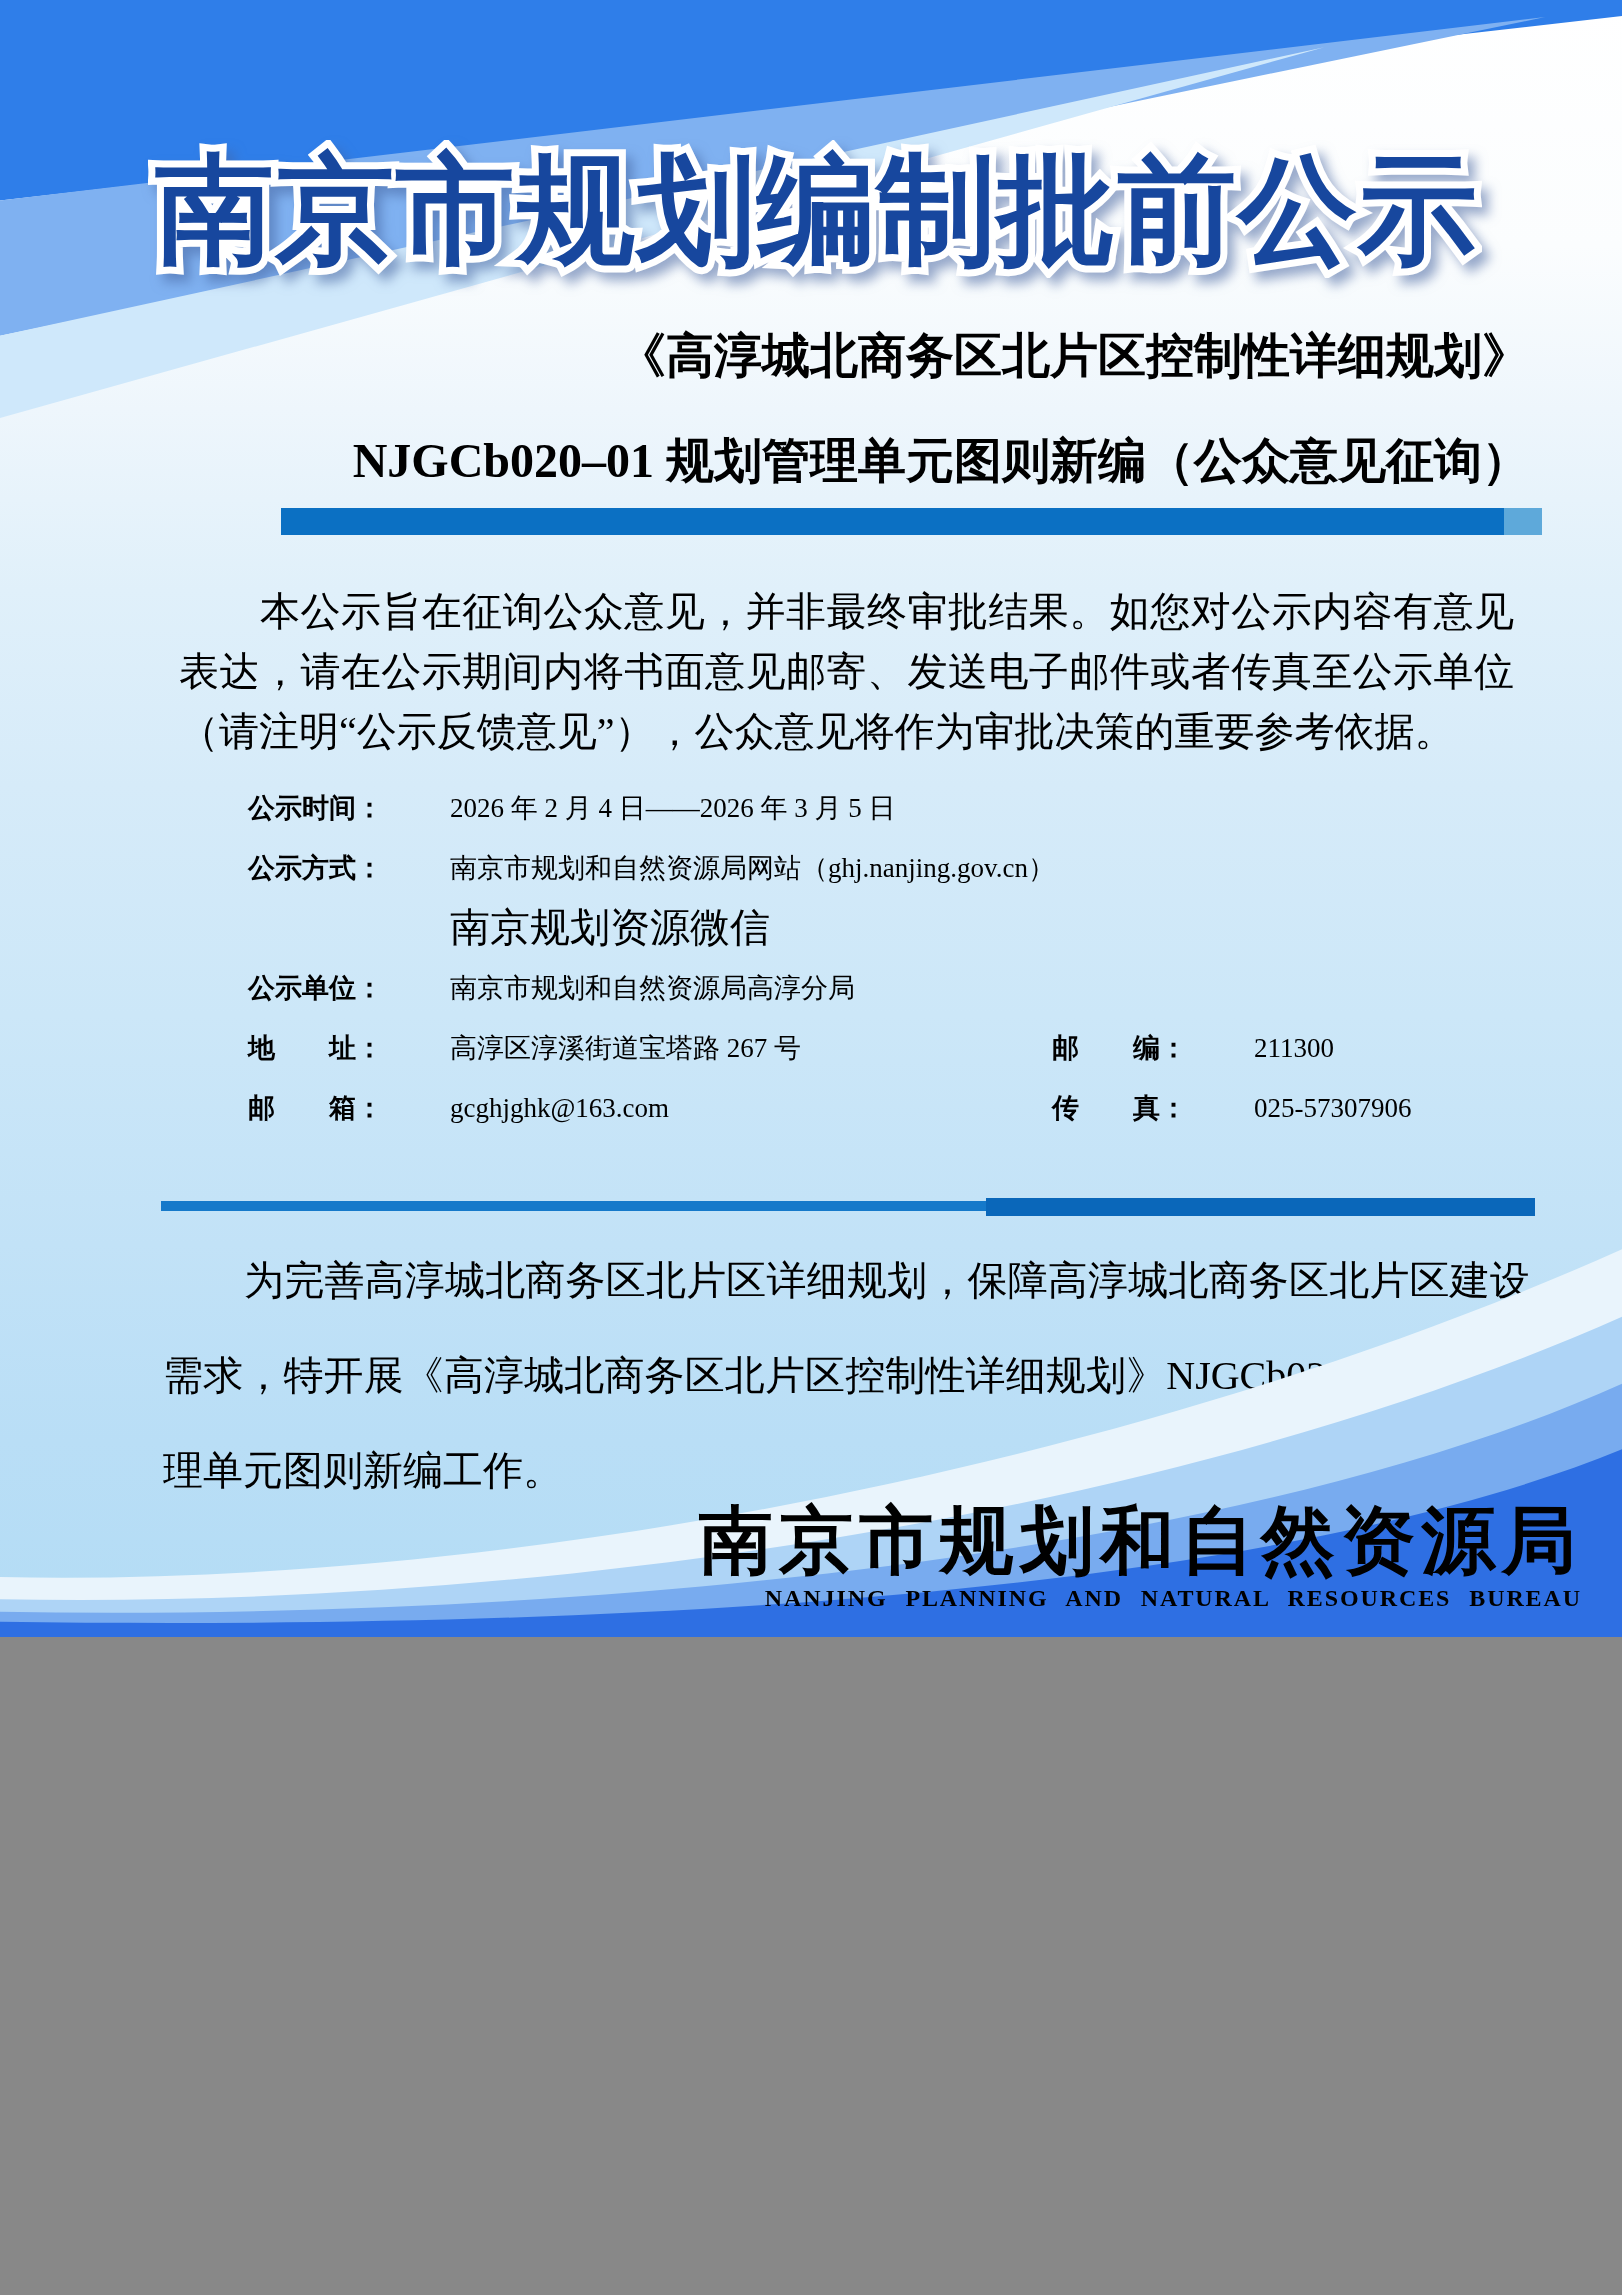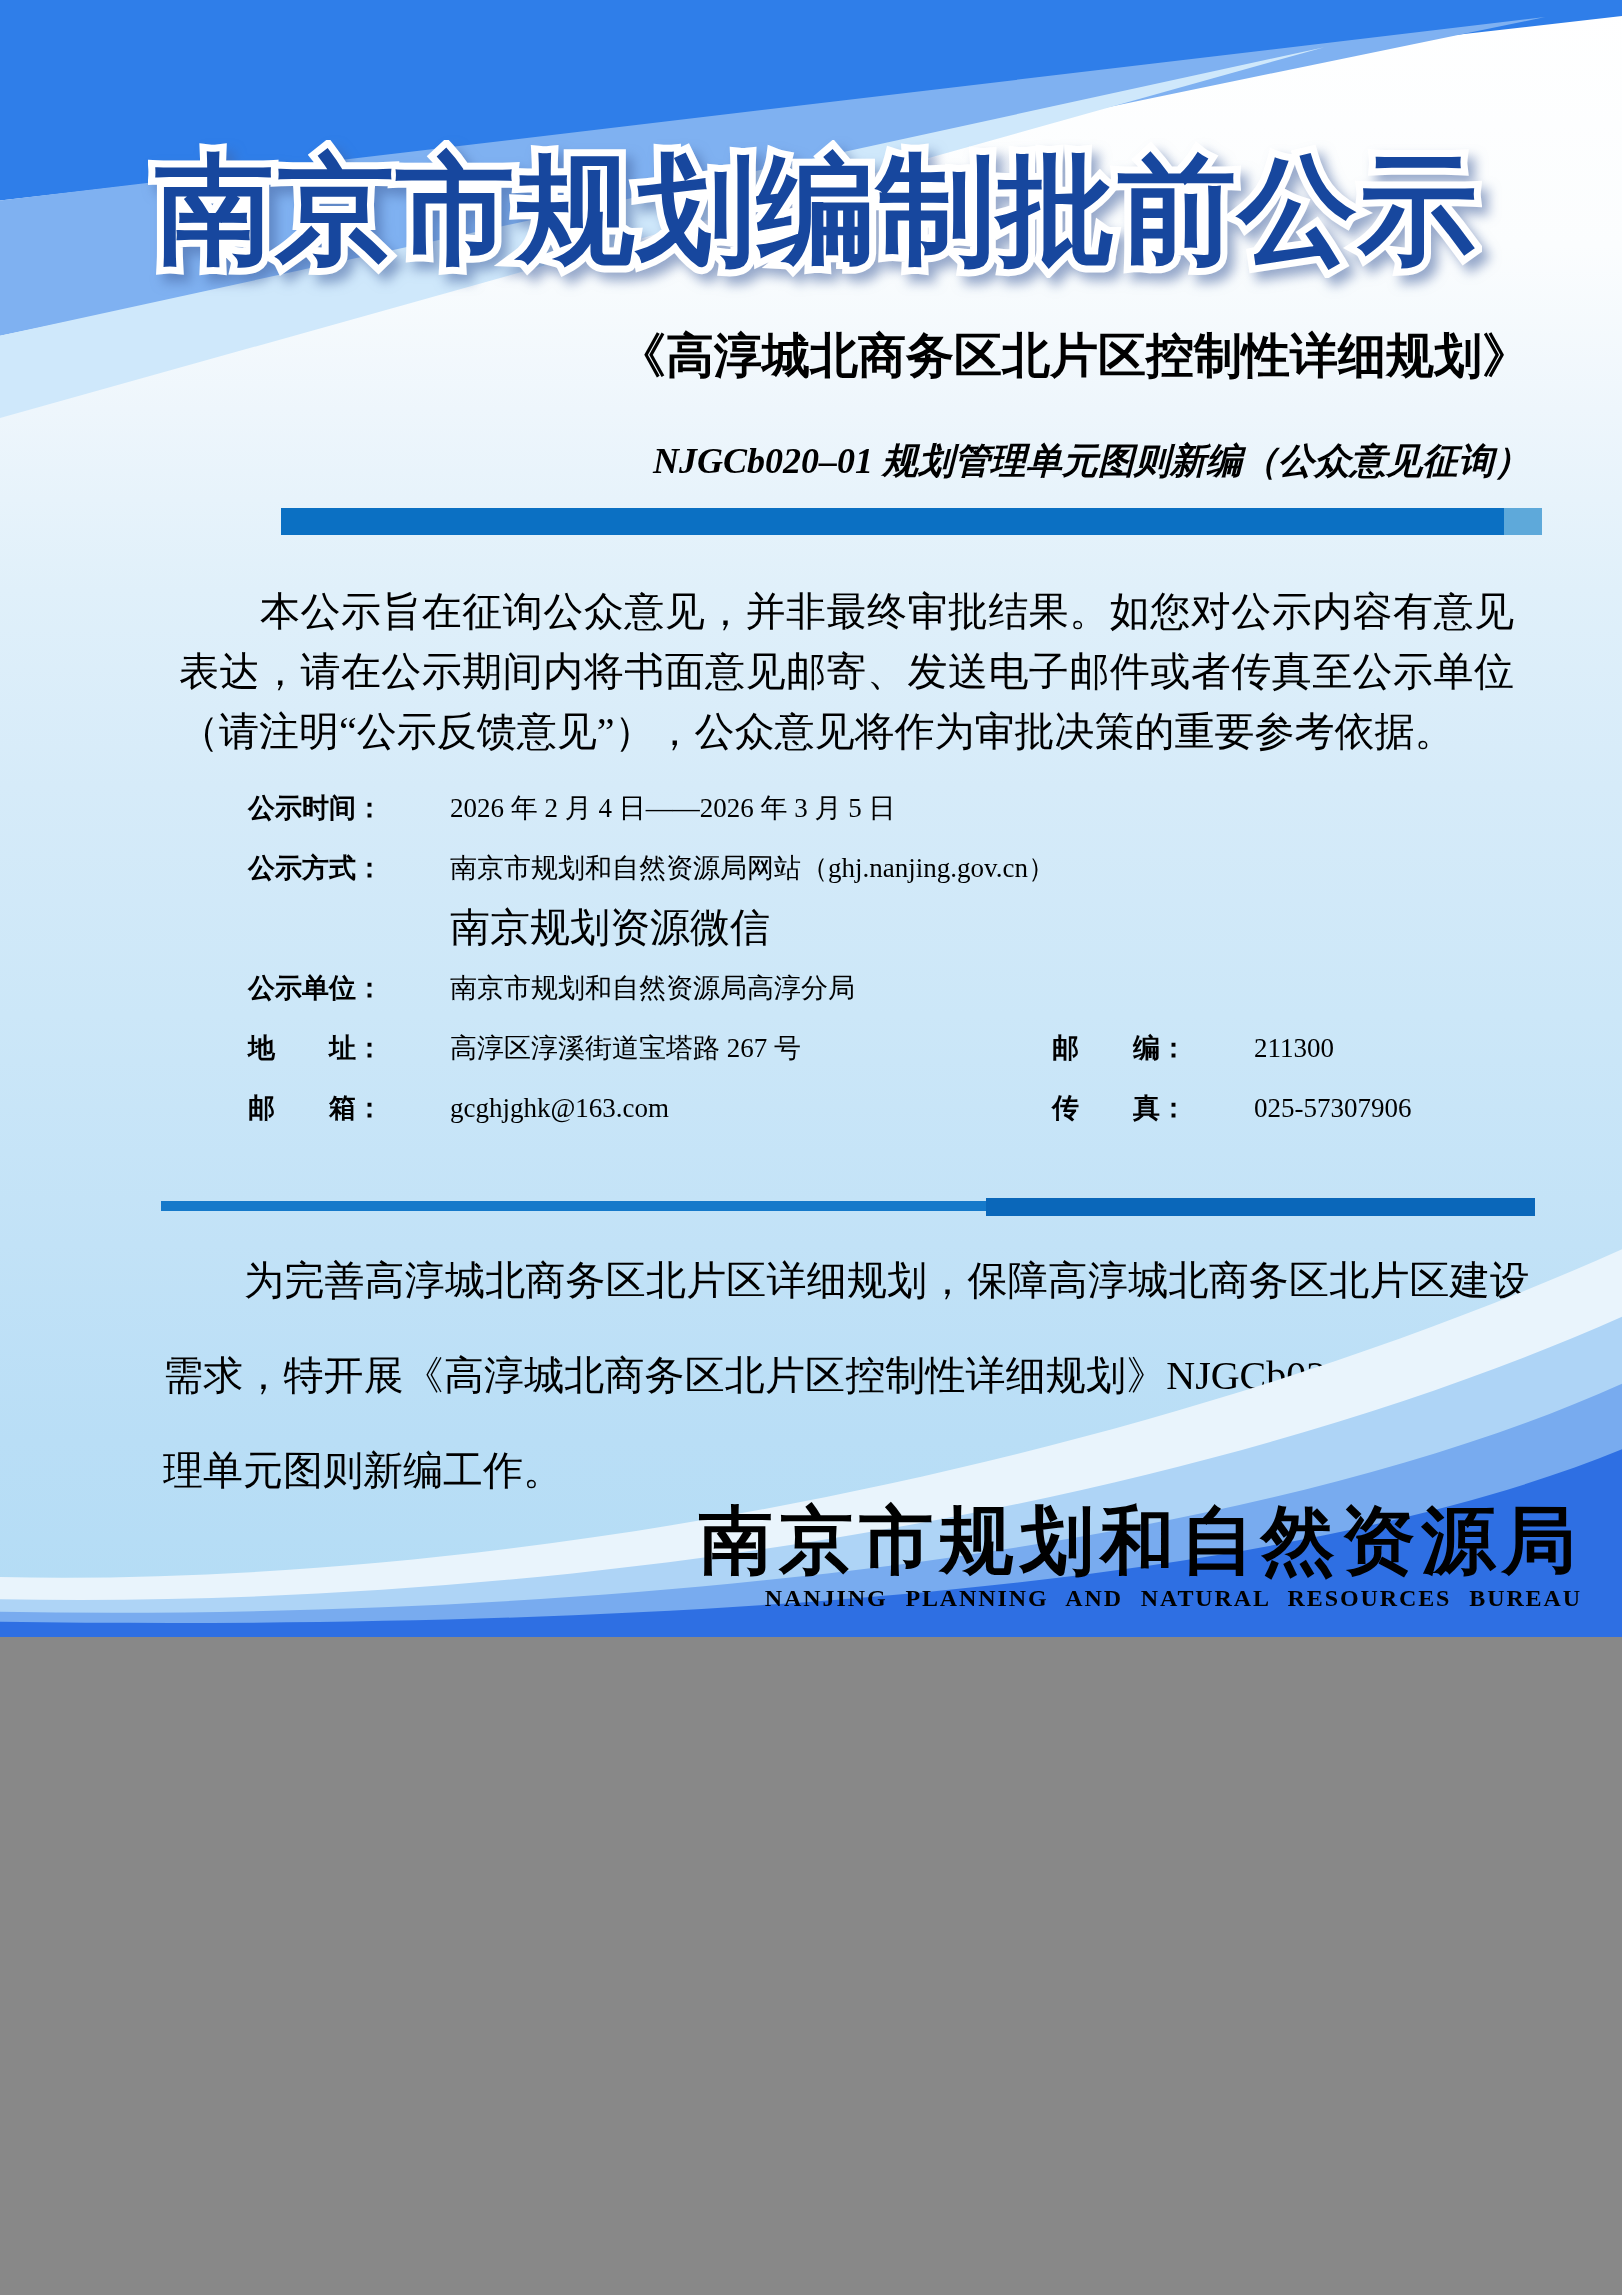--- a/index.html
+++ b/index.html
@@ -18,21 +18,21 @@
   .band-med{background:#7fb1f1;clip-path:polygon(0 35.3%,95.2% 3%,0 59.1%);}
   .band-pale{background:#cfe8fb;clip-path:polygon(0 59.1%,81.6% 8.3%,0 73.6%);}
   
   .title-wrap{position:absolute;left:155px;top:131px;height:170px;white-space:nowrap;}
   .title-wrap span{font-size:119px;font-weight:bold;letter-spacing:1.3px;white-space:nowrap;font-family:"Liberation Serif",serif;}
   .title-outline{position:absolute;left:0;top:0;color:#ffffff;-webkit-text-stroke:14px #ffffff;filter:drop-shadow(7.6px 8.8px 5.7px rgba(70,100,160,0.55));}
   .title-fill{position:relative;color:#17479e;}
   
   .subtitle{position:absolute;right:93px;top:327px;text-align:right;}
   .sub1{font-size:48px;font-weight:bold;line-height:58px;white-space:nowrap;}
-  .sub2{font-size:36px;font-weight:bold;line-height:58px;white-space:nowrap;margin-top:47px;font-style:italic;}
+  .sub2{font-size:48px;font-weight:bold;line-height:58px;white-space:nowrap;margin-top:47px;}
   .subbar{position:absolute;right:81px;top:508px;width:1261px;height:26.5px;
     background:linear-gradient(90deg,#0b70c3 0%,#0b70c3 97%,#5ea9da 97%,#5ea9da 100%);}
   
   .content{position:absolute;left:163px;right:93px;top:566px;}
   .p1{font-size:40px;line-height:60px;text-indent:81px;text-align:justify;text-justify:inter-ideograph;margin:16px;}
   .info{margin-left:85px;margin-top:0;}
   .irow{display:flex;line-height:60px;font-size:27px;}
   .ilabel{width:202px;flex:none;font-family:"Liberation Sans",sans-serif;font-weight:700;white-space:nowrap;}
   .ival{flex:none;white-space:nowrap;}
   .ival-wide{width:602px;}

